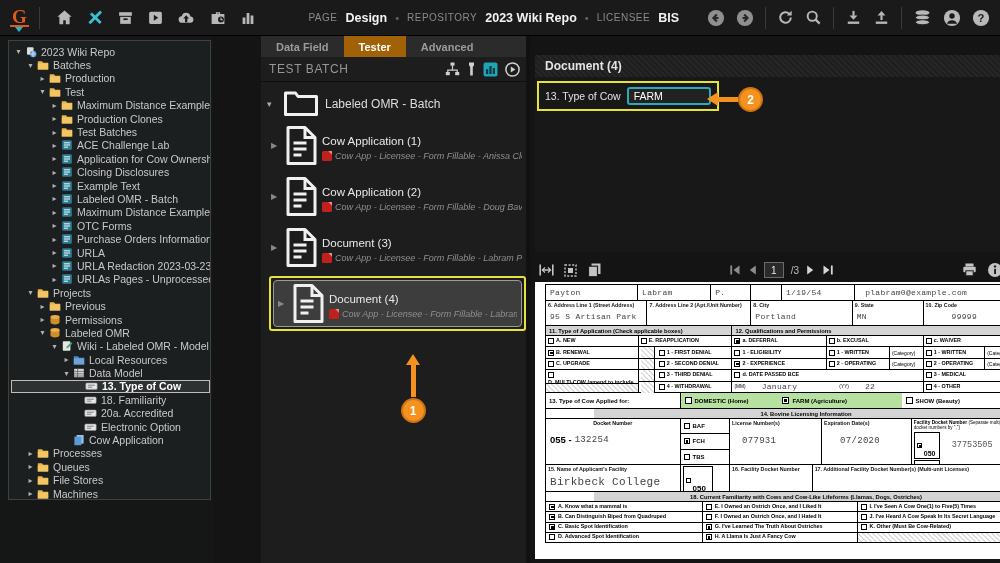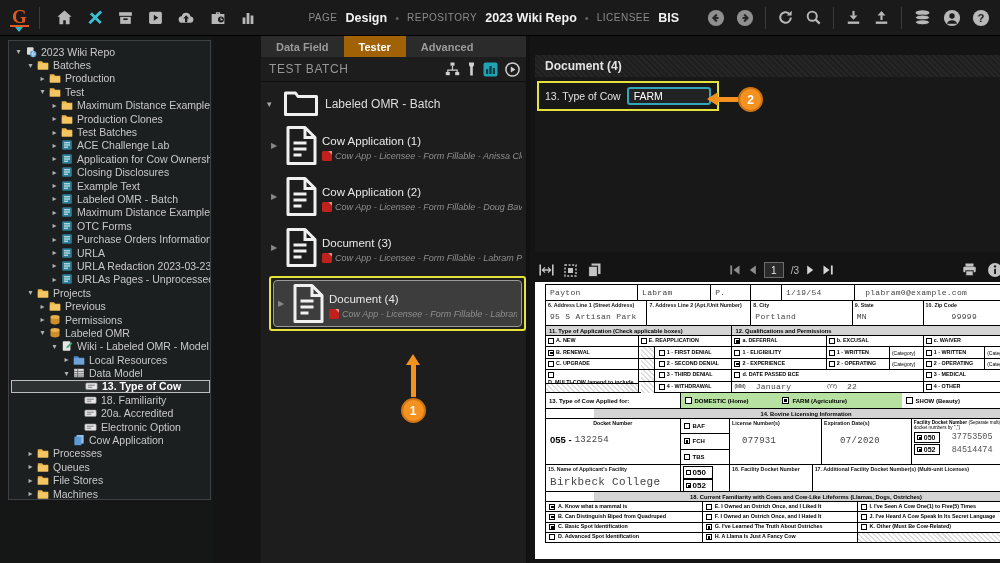--- a/index.html
+++ b/index.html
@@ -129,21 +129,21 @@
   .bafl { font-size:6px; font-weight:bold; }
   .lic { width:19.5%; } .exp { width:19%; }
   .bigval { display:block; font-size:9px; padding:10px 0 0 12px; }
   .exp .bigval { padding-left:18px; }
   .fac { width:22.5%; }
   .fach { font-size:4.6px; padding:1px 1px 0 2px; line-height:5px; display:block; }
   .fach b { font-size:4.8px; }
   .facrow { display:flex; align-items:center; margin:1.5px 2px; gap:4px; }
   .codebox { display:flex; align-items:center; gap:2px; border:1px solid #000; padding:1px 2px; width:26px; }
   .codebox .cb { width:5px; height:5px; flex-basis:5px; }
-  .codebox b { font-size:7px; }
+  .codebox b { font-size:7px;margin-top:16px; }
   .facval { font-family:"Liberation Mono", monospace; font-size:8.5px; color:#555; margin-left:8px; }
   .r15 { height:27px; }
   .name15 { width:28.5%; }
   .name15 .typed { display:block; padding:4px 0 0 4px; font-size:11px; }
   .codes { width:10.5%; display:flex; flex-direction:column; justify-content:space-around; padding:1px 2px; }
   .f16 { width:17.5%; }
   .f16 .typed { display:block; padding:20px 0 0 4px; font-size:8.5px; }
   .f17 { width:43.5%; }
   .s18 { height:40px; }
   .col18 { display:flex; flex-direction:column; }
@@ -1024,21 +1024,21 @@
                       <span class="cbl">3 - MEDICAL</span>
                     </div>
                     <div class="cbi-g gcell" style="grid-area: 5 / 3;">
                       <span class="cb"></span>
                       <span class="cbl">4 - OTHER</span>
                     </div>
                     <div class="gcell" style="gap: 2px; grid-area: 4 / 1 / auto / span 2;">
                       <span class="cb"></span>
                       <span class="cbl">d.  DATE PASSED BCE</span>
                     </div>
-                    <div class="gcell" style="gap: 10px; grid-area: 5 / 1 / auto / span 2;">
+                    <div class="gcell" style="gap: 16px; grid-area: 5 / 1 / auto / span 2;">
                       <span class="cbl" style="font-weight:normal;font-size:4.8px">(MM)</span>
                       <span class="typed">January</span>
                       <span class="cbl" style="font-weight:normal;font-size:4.8px;margin-left:26px">(YY)</span>
                       <span class="typed">22</span>
                     </div>
                   </div>
               </div>
               <div class="fr r13">
                 <div class="c lbl13">13.  Type of Cow Applied for:</div>
                 <div class="band" id="row13band">

